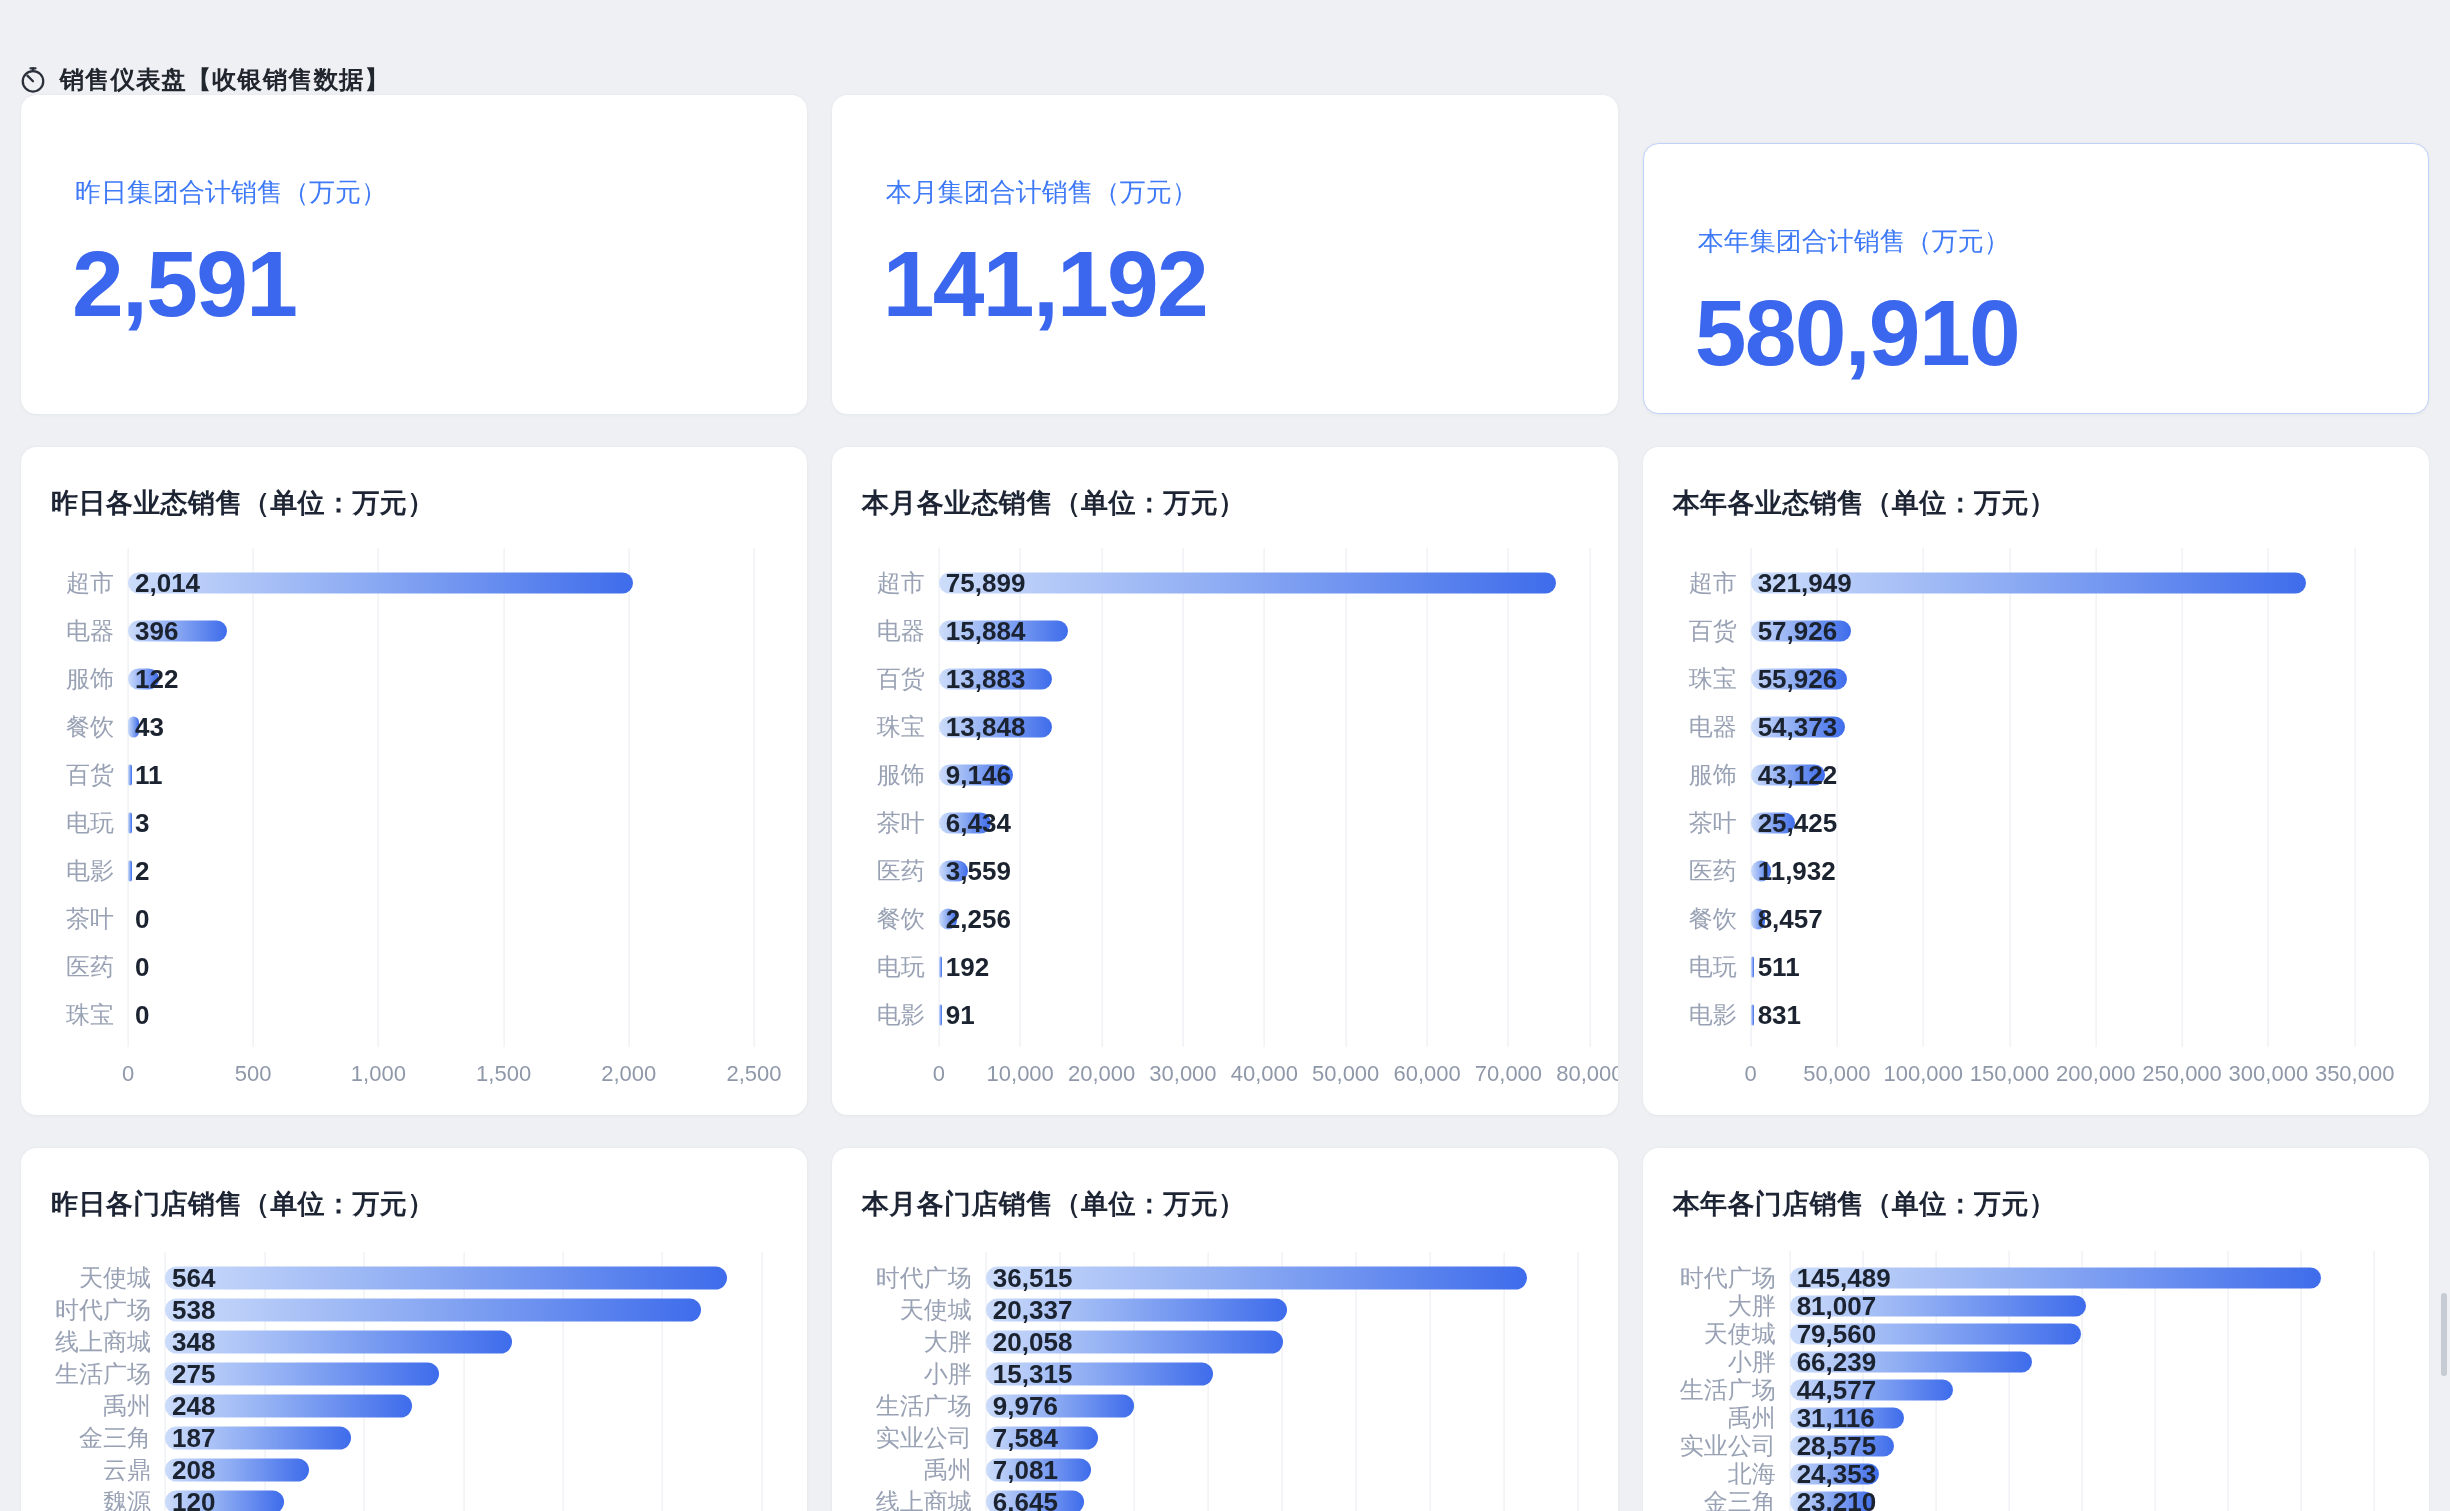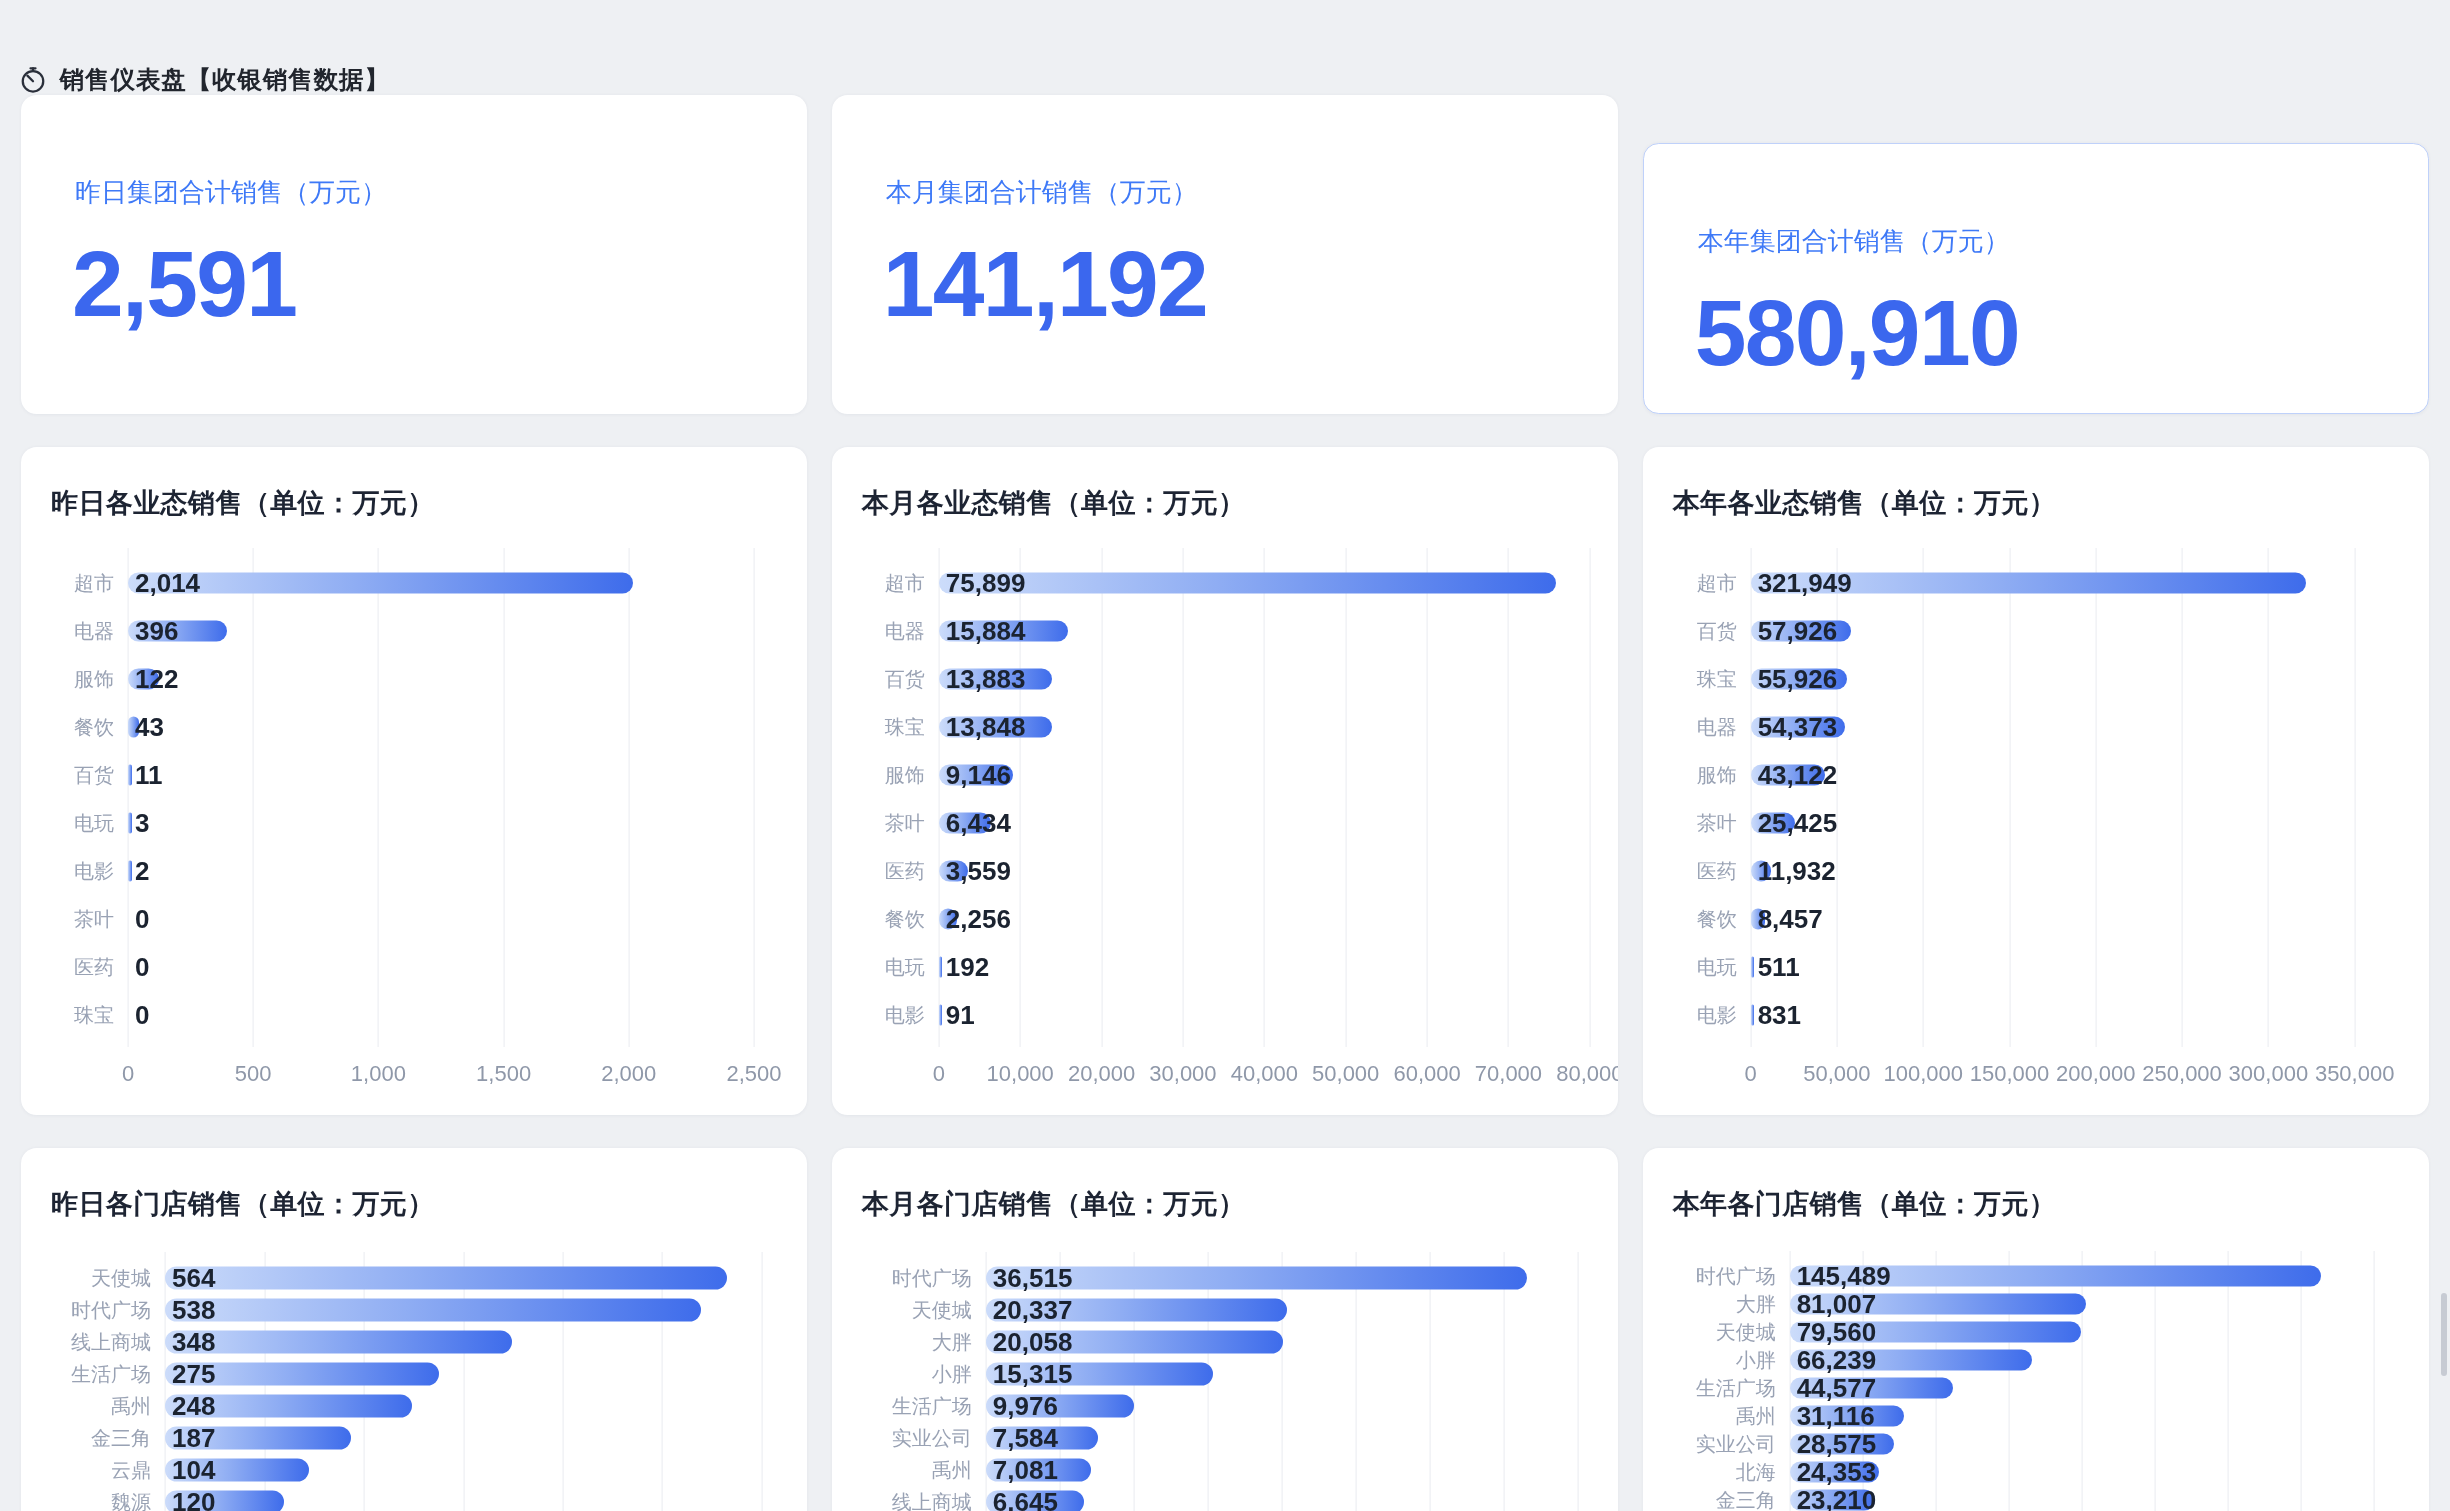--- a/index.html
+++ b/index.html
@@ -55,21 +55,21 @@
   .chart { position:absolute; left:26px; right:26px; top:0; bottom:0; }
   .grid-layer { position:absolute; }
   .gridline {
     position:absolute; top:0; bottom:0; width:0.9px;
     background:#e9ebf0; transform:translateX(-0.4px);
   }
   .rows { position:absolute; left:0; right:0; }
   .crow { display:grid; align-items:center; }
   .cat {
     text-align:right; padding-right:14px;
-    font-size:20px; color:#99a2b4; white-space:nowrap;
+    font-size:24px; color:#99a2b4; white-space:nowrap;
   }
   .plot { position:relative; height:100%; }
   .bar {
     position:absolute; left:0; top:50%; transform:translateY(-50%);
     border-radius:873px;
     background:linear-gradient(90deg,#ccdcfa 0%,#8fadf3 45%,#3e6ceb 100%);
   }
   .val {
     position:absolute; left:7px; top:50%; transform:translateY(-50%);
     font-size:26px; font-weight:700; color:#1b2330; white-space:nowrap;
@@ -456,21 +456,21 @@
             <div class="cat">金三角</div>
             <div class="plot">
               <div class="bar" style="width: 186px; height: 23px;"></div>
               <div class="val">187</div>
             </div>
           </div>
           <div class="crow" style="height: 32px; grid-template-columns: 118px 597px;">
             <div class="cat">云鼎</div>
             <div class="plot">
               <div class="bar" style="width: 144px; height: 23px;"></div>
-              <div class="val">104</div>
+              <div class="val">208</div>
             </div>
           </div>
           <div class="crow" style="height: 32px; grid-template-columns: 118px 597px;">
             <div class="cat">魏源</div>
             <div class="plot">
               <div class="bar" style="width: 119px; height: 23px;"></div>
               <div class="val">120</div>
             </div>
           </div>
         </div>

